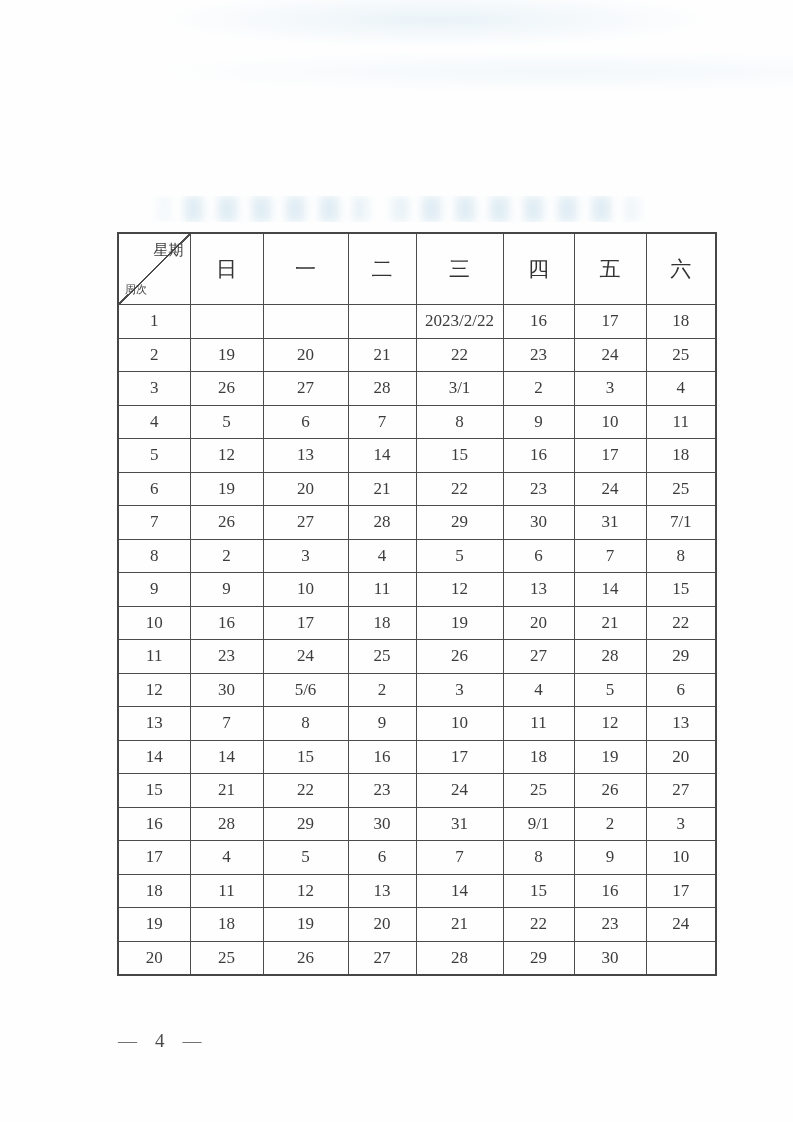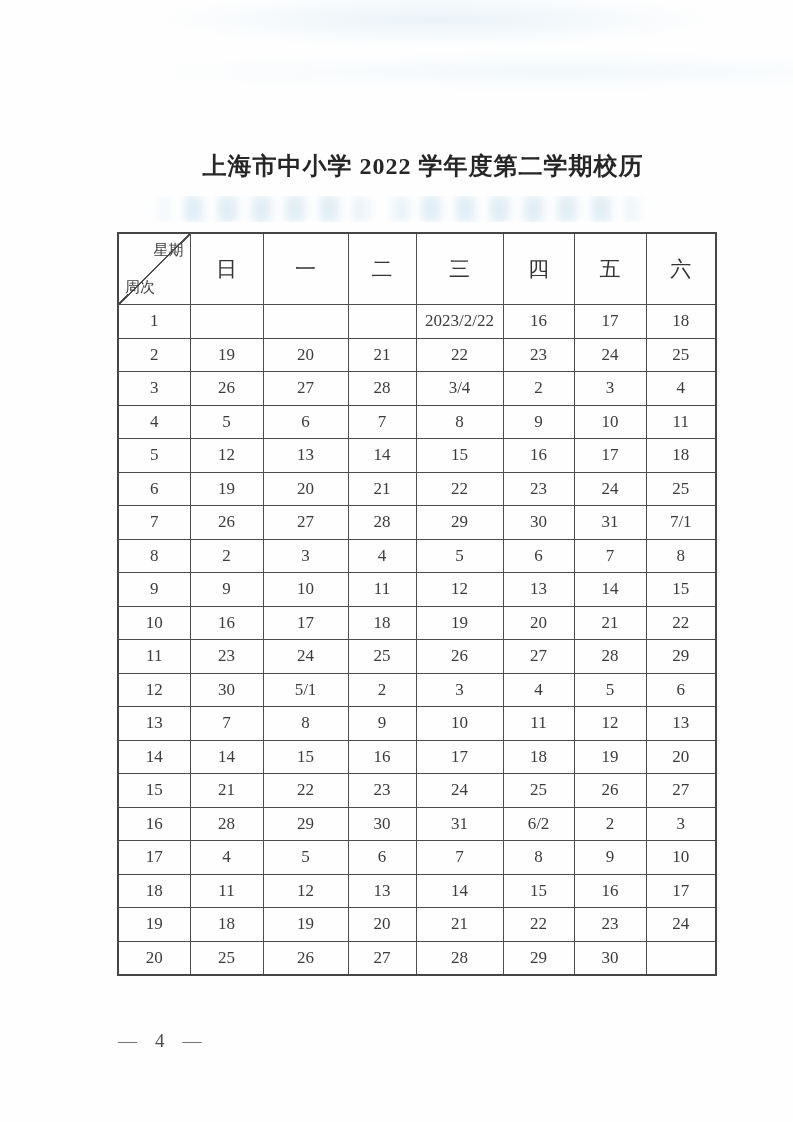--- a/index.html
+++ b/index.html
@@ -96,21 +96,21 @@
     position: absolute;
     top: 7px;
     right: 6px;
     font-size: 15px;
     color: #3c3c3c;
   }
   .corner-bottom {
     position: absolute;
     bottom: 7px;
     left: 6px;
-    font-size: 15px;
+    font-size: 11px;
     color: #3c3c3c;
     text-align: right;
   }
   td.week-cell {
     font-size: 17px;
   }
   .footer {
     position: absolute;
     top: 1030px;
     left: 118px;
@@ -125,21 +125,20 @@
     letter-spacing: 0;
   }
 </style>
 </head>
 <body>
 
 <div class="page">
 
   <div class="scan-tint"></div>
 
-  <div class="doc-title">上海市中小学 2022 学年度第二学期校历</div>
 
   <div class="bleed-through"></div>
 
   <table class="calendar">
     <colgroup>
         <col style="width: 72px;">
         <col style="width: 73px;">
         <col style="width: 85px;">
         <col style="width: 68px;">
         <col style="width: 87px;">
@@ -181,21 +180,21 @@
           <td>22</td>
           <td>23</td>
           <td>24</td>
           <td>25</td>
         </tr>
         <tr>
           <td class="week-cell">3</td>
           <td>26</td>
           <td>27</td>
           <td>28</td>
-          <td>3/4</td>
+          <td>3/1</td>
           <td>2</td>
           <td>3</td>
           <td>4</td>
         </tr>
         <tr>
           <td class="week-cell">4</td>
           <td>5</td>
           <td>6</td>
           <td>7</td>
           <td>8</td>
@@ -269,21 +268,21 @@
           <td>24</td>
           <td>25</td>
           <td>26</td>
           <td>27</td>
           <td>28</td>
           <td>29</td>
         </tr>
         <tr>
           <td class="week-cell">12</td>
           <td>30</td>
-          <td>5/1</td>
+          <td>5/6</td>
           <td>2</td>
           <td>3</td>
           <td>4</td>
           <td>5</td>
           <td>6</td>
         </tr>
         <tr>
           <td class="week-cell">13</td>
           <td>7</td>
           <td>8</td>
@@ -312,21 +311,21 @@
           <td>25</td>
           <td>26</td>
           <td>27</td>
         </tr>
         <tr>
           <td class="week-cell">16</td>
           <td>28</td>
           <td>29</td>
           <td>30</td>
           <td>31</td>
-          <td>6/2</td>
+          <td>9/1</td>
           <td>2</td>
           <td>3</td>
         </tr>
         <tr>
           <td class="week-cell">17</td>
           <td>4</td>
           <td>5</td>
           <td>6</td>
           <td>7</td>
           <td>8</td>

